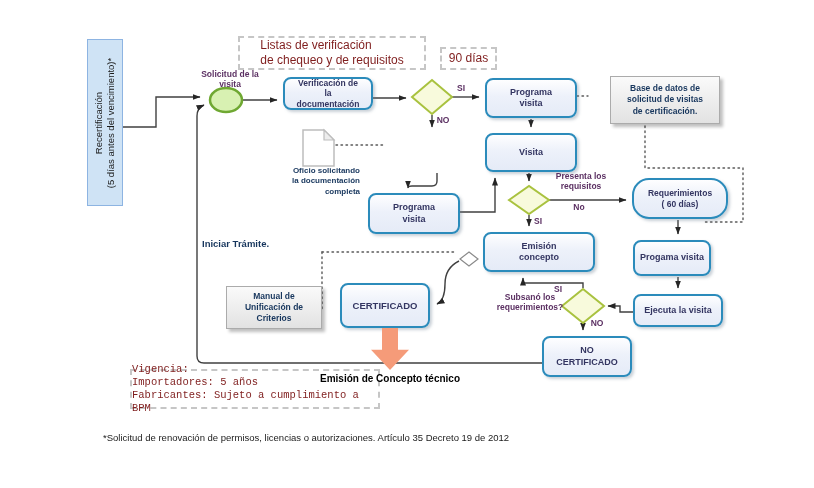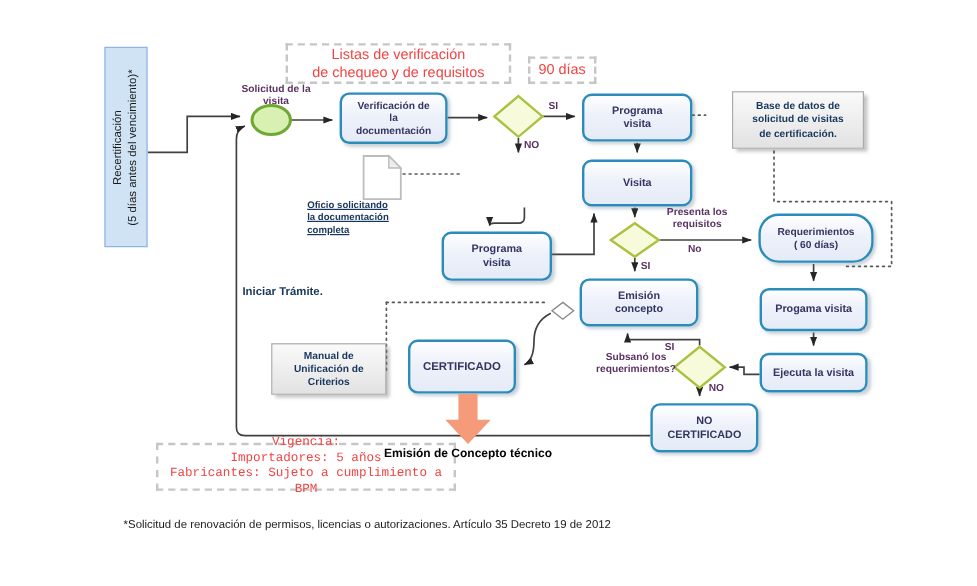--- a/index.html
+++ b/index.html
@@ -13,26 +13,26 @@
        box-shadow:2px 2px 3px rgba(100,120,140,.35);
        display:flex;align-items:center;justify-content:center;text-align:center;
        color:#333561;font-weight:bold;font-size:9px;line-height:1.25;}
   
   .graybox{border:1px solid #ABABAB;background:linear-gradient(180deg,#FAFAFA 0%,#E2E2E2 100%);
        box-shadow:3px 3px 3px rgba(0,0,0,.25);
        display:flex;align-items:center;justify-content:center;text-align:center;
        color:#17365D;font-weight:bold;font-size:8.5px;line-height:1.3;}
   
   .dashedbox{border:2px dashed #C6C6C6;background:#fff;
-       display:flex;align-items:center;justify-content:center;text-align:center;
-       color:#ef4444;font-size:12px;line-height:1.25;}
+       display:flex;align-items:center;justify-content:center;text-align:left;
+       color:#7f1d1d;font-size:12px;line-height:1.25;}
   
   .plbl{color:#5C3163;font-weight:bold;font-size:8.5px;text-align:center;line-height:1.2;}
   .nlbl{color:#17365D;font-weight:bold;font-size:9.5px;text-align:left;}
-  .small-navy{color:#17365D;font-weight:bold;font-size:8px;text-align:left;line-height:1.3;text-decoration:underline;}
+  .small-navy{color:#17365D;font-weight:bold;font-size:8px;text-align:right;line-height:1.3;}
   .recert{border:1.5px solid #8DB4E2;background:#CFE3F5;}
   .recert .rot{position:absolute;left:50%;top:50%;width:167px;height:34px;
        transform:translate(-50%,-50%) rotate(-90deg);
        display:flex;align-items:center;justify-content:center;text-align:center;
        color:#1a1a1a;font-size:9.5px;line-height:1.3;}
   .blocktext{color:#000;font-weight:bold;font-size:10px;}
   .foot{color:#1a1a1a;font-size:9.5px;}
   .orange-arrow{background:#F59B79;
        clip-path:polygon(29% 0,71% 0,71% 52%,100% 52%,50% 100%,0 52%,29% 52%);}
   svg{position:absolute;left:0;top:0;}
@@ -102,33 +102,33 @@
 Importadores: 5 años
 Fabricantes: Sujeto a cumplimiento a BPM</div>
 
   <div class="abs graybox pre" style="left:610px;top:76px;width:110px;height:48px;">Base de datos de
 solicitud de visitas
 de certificación.</div>
   <div class="abs graybox pre" style="left:226px;top:286px;width:96px;height:43px;">Manual de
 Unificación de
 Criterios</div>
 
-  <div class="abs box pre" style="left:283px;top:77px;width:90px;height:43px;font-size:8.5px;">Verificación de
+  <div class="abs box pre" style="left:283px;top:77px;width:90px;height:33px;font-size:8.5px;">Verificación de
 la
 documentación</div>
   <div class="abs box pre" style="left:485px;top:78px;width:92px;height:40px;">Programa
 visita</div>
   <div class="abs box" style="left:485px;top:133px;width:92px;height:39px;">Visita</div>
   <div class="abs box pre" style="left:368px;top:193px;width:92px;height:41px;">Programa
 visita</div>
-  <div class="abs box pre" style="left:483px;top:232px;width:99px;height:40px;">Emisión
+  <div class="abs box pre" style="left:483px;top:232px;width:112px;height:40px;">Emisión
 concepto</div>
   <div class="abs box pre" style="left:632px;top:178px;width:96px;height:41px;font-size:8.5px;border-radius:17px;">Requerimientos
 ( 60 días)</div>
-  <div class="abs box" style="left:633px;top:240px;width:90px;height:36px;">Progama visita</div>
+  <div class="abs box" style="left:633px;top:240px;width:78px;height:36px;">Progama visita</div>
   <div class="abs box" style="left:633px;top:294px;width:90px;height:33px;">Ejecuta la visita</div>
   <div class="abs box" style="left:340px;top:283px;width:90px;height:45px;font-size:9.5px;">CERTIFICADO</div>
   <div class="abs box pre" style="left:542px;top:336px;width:90px;height:41px;">NO
 CERTIFICADO</div>
 
   <div class="abs plbl pre" style="left:192px;top:69px;width:76px;">Solicitud de la
 visita</div>
   <div class="abs nlbl" style="left:202px;top:238px;width:90px;">Iniciar Trámite.</div>
   <div class="abs plbl pre" style="left:541px;top:171px;width:80px;">Presenta los
 requisitos</div>

